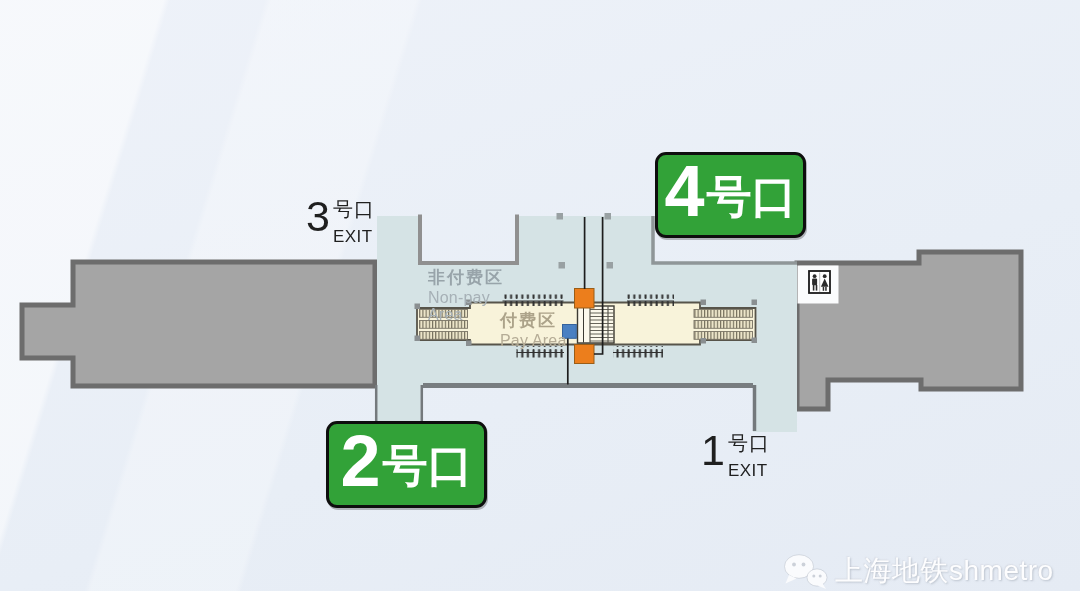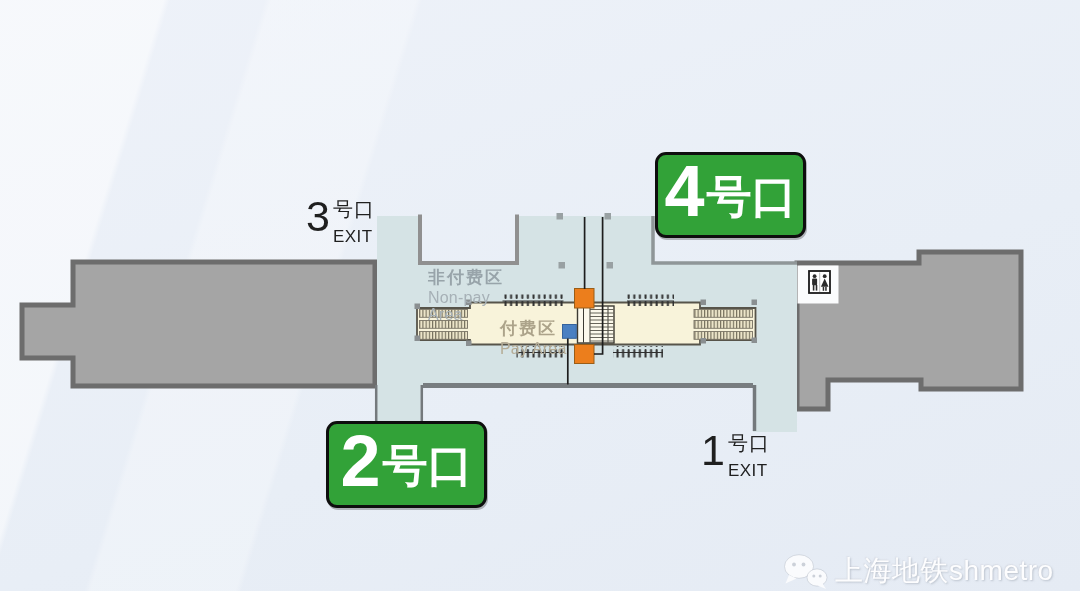--- a/index.html
+++ b/index.html
@@ -16,21 +16,21 @@
     font-family:"Liberation Serif","DejaVu Serif",serif;
     font-weight:900;font-size:52px;letter-spacing:0px;color:#121212;line-height:1.15;
   }
   .map-svg{position:absolute;left:0;top:0;width:1080px;height:591px;}
 
   .area-label{position:absolute;text-align:left;line-height:1.1;}
   .area-label .zh{font-weight:700;font-size:17px;letter-spacing:2px;}
   .area-label .en{font-size:16px;letter-spacing:0.2px;margin-top:1px;}
   .non-pay{left:428px;top:269px;width:80px;color:#98a4aa;}
   .non-pay .en{color:#a6b0b6;}
-  .pay{left:500px;top:320px;width:72px;color:#aca38a;}
+  .pay{left:500px;top:312px;width:72px;color:#aca38a;}
   .pay .en{color:#b5ac96;}
 
   .exit-plain{position:absolute;display:flex;color:#1f1f1f;}
   .exit-plain .num{font-size:43px;line-height:0.92;font-weight:400;}
   .exit-plain .col{display:flex;flex-direction:column;margin-left:3px;margin-top:2px;}
   .exit-plain .suffix{font-size:20px;letter-spacing:1px;line-height:1;}
   .exit-plain .sub{font-size:17px;font-weight:400;letter-spacing:0.5px;margin-top:8px;}
   .exit3{left:306px;top:197px;}
   .exit1{left:701px;top:431px;}
 

